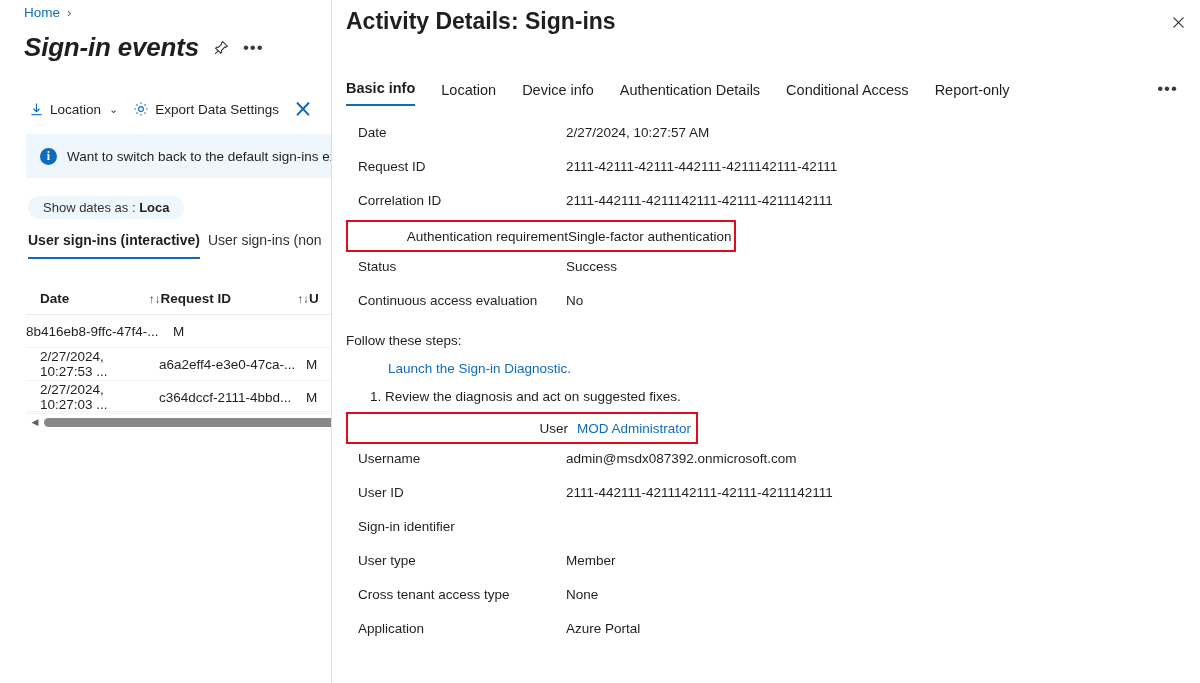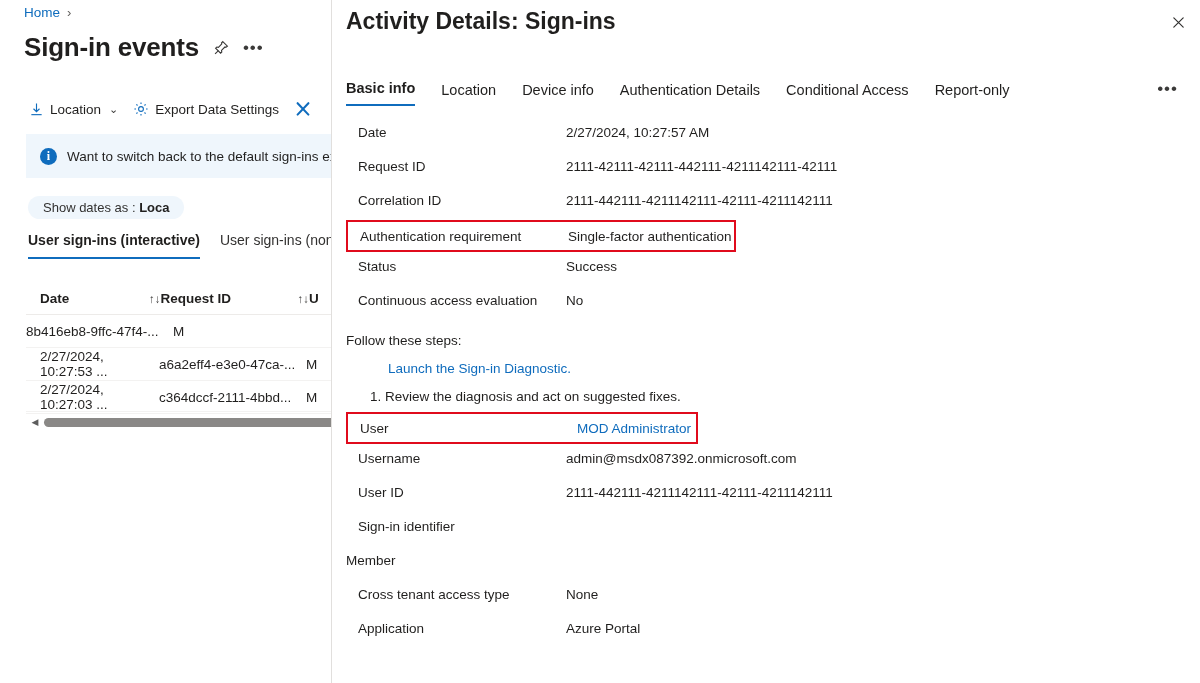--- a/index.html
+++ b/index.html
@@ -50,20 +50,21 @@
     display: flex;
     align-items: center;
     gap: 14px;
     white-space: nowrap;
   }
   .page-title {
     font-size: 26px;
     font-weight: 600;
     color: #201f1e;
     letter-spacing: -0.2px;
+    font-style: italic;
   }
   .hdr-icon {
     color: #3b3a39;
     display: inline-flex;
     align-items: center;
     justify-content: center;
     cursor: pointer;
   }
   .ellipsis-dots {
     font-size: 17px;
@@ -142,21 +143,21 @@
     font-size: 13px;
     color: #323130;
     cursor: pointer;
   }
   .pill b { font-weight: 700; color: #201f1e; }
 
   .subtabs {
     position: absolute;
     left: 16px; top: 232px;
     display: flex;
-    gap: 20px;
+    gap: 8px;
     white-space: nowrap;
   }
   .subtab {
     font-size: 14px;
     font-weight: 700;
     color: #201f1e;
     padding-bottom: 9px;
     cursor: pointer;
   }
   .subtab.inactive { font-weight: 400; color: #323130; }
@@ -308,21 +309,21 @@
     cursor: pointer;
   }
   .drow.boxed {
     border: 2.5px solid #e00b1c;
     box-sizing: border-box;
     height: 32px;
     min-height: 32px;
     align-items: center;
   }
   .drow.boxed .dlabel,
-  .drow.boxed .dvalue { padding-top: 0; }
+  .drow.boxed .dvalue { padding-top: 0; text-align: right; }
   .drow.boxed.auth { width: 390px; }
   .drow.boxed.user { width: 352px; }
   .drow.boxed.user .dvalue { padding-left: 9px; }
 
   .drow.tall { min-height: 92px; }
   .drow.tall .dlabel { padding-top: 34px; }
   .ts-block {
     padding-top: 7px;
     font-size: 13.5px;
     color: #201f1e;
@@ -505,20 +506,21 @@
       <span class="dlabel">User ID</span>
       <span class="dvalue">2111-442111-4211142111-42111-4211142111</span>
     </div>
 
     <div class="drow">
       <span class="dlabel">Sign-in identifier</span>
       <span class="dvalue"></span>
     </div>
 
     <div class="drow">
+      <span class="dlabel">User type</span>
       <span class="dvalue">Member</span>
     </div>
 
     <div class="drow">
       <span class="dlabel">Cross tenant access type</span>
       <span class="dvalue">None</span>
     </div>
 
     <div class="drow">
       <span class="dlabel">Application</span>

